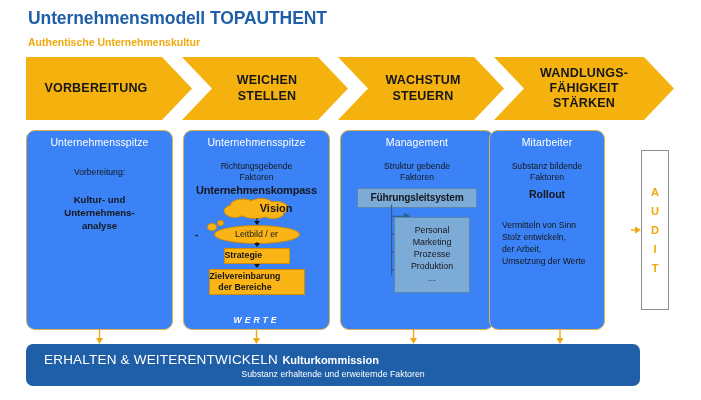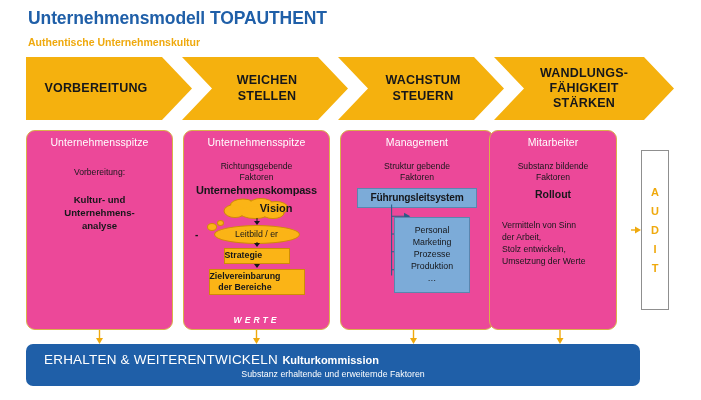--- a/index.html
+++ b/index.html
@@ -34,21 +34,21 @@
     position:absolute;top:0;height:63px;
     display:flex;flex-direction:column;align-items:center;justify-content:center;
     font-size:12.5px;font-weight:bold;color:#16171a;
     line-height:1.22;text-align:center;letter-spacing:0.2px;
     pointer-events:none;
   }
 
   
   .col{
     position:absolute;top:130px;height:200px;
-    background:#ec4899;
+    background:#3b82f6;
     border:1px solid #D9B24A;
     border-radius:9px;
     box-sizing:border-box;
   }
   .col-head{
     position:absolute;left:0;right:0;top:5px;
     text-align:center;font-size:10.5px;color:#ffffff;
     letter-spacing:0.1px;
   }
   .col-body{
@@ -301,32 +301,32 @@
       <div class="sub-box">
         <div class="sub-item">Personal</div>
         <div class="sub-item">Marketing</div>
         <div class="sub-item">Prozesse</div>
         <div class="sub-item">Produktion</div>
         <div class="sub-item">…</div>
       </div>
     </div>
   </div>
 
-  <div class="col" style="left:489px;width:128px;padding-left:27px;">
+  <div class="col" style="left:489px;width:116px;padding-left:27px;">
     <div class="col-head">Mitarbeiter</div>
     <div class="col-body">
       <div class="lbl-sm" style="margin-top:6px;">
         <div>Substanz bildende</div>
         <div>Faktoren</div>
       </div>
       <div class="lbl-bold" style="margin-top:4px;font-size:10.5px;">Rollout</div>
       <div class="lbl-left" style="margin-top:17px;padding-left:7px;">
         <div>Vermitteln von Sinn</div>
+        <div>Stolz entwickeln,</div>
         <div>der Arbeit,</div>
-        <div>Stolz entwickeln,</div>
         <div>Umsetzung der Werte</div>
       </div>
     </div>
   </div>
 
   <div class="audit">
     <span>A</span>
     <span>U</span>
     <span>D</span>
     <span>I</span>

